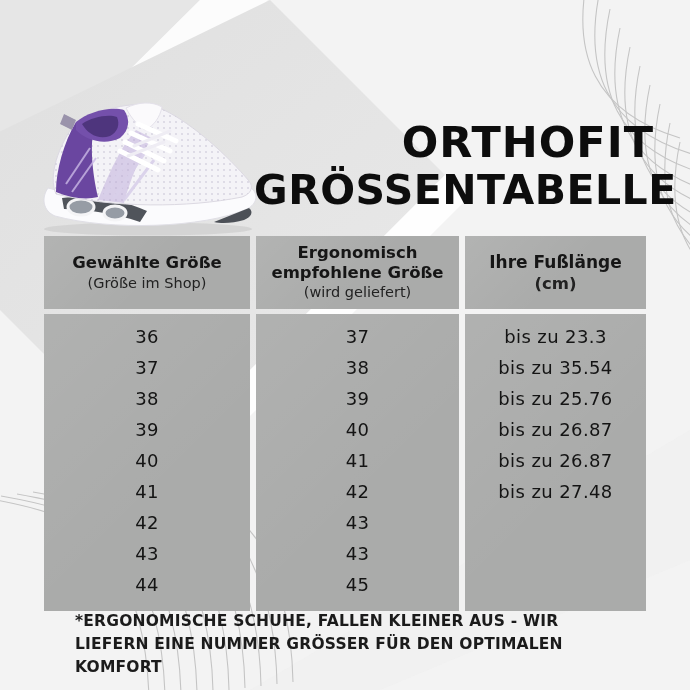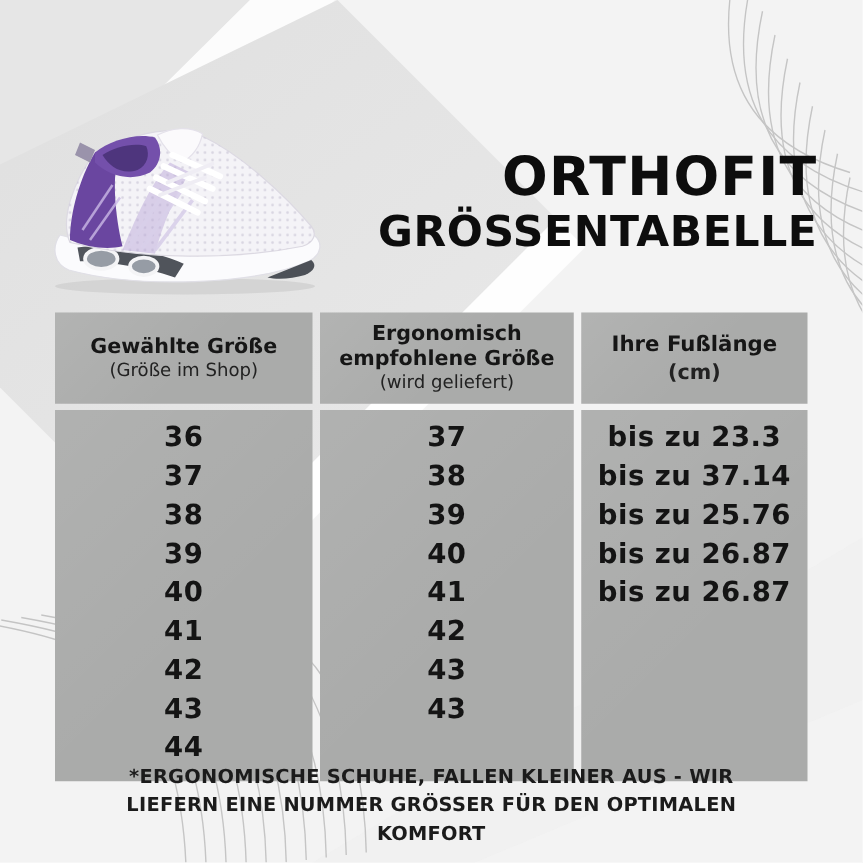--- a/index.html
+++ b/index.html
@@ -12,54 +12,54 @@
   .bg-decor{position:absolute;inset:0;width:690px;height:690px;}
   
   .title-block{
     position:absolute; top:120px; right:36px; width:400px;
     text-align:right; line-height:1.04;
   }
   .brand{
     font-size:43px; font-weight:bold; letter-spacing:1px; color:#0d0d0d;
   }
   .subtitle{
-    font-size:34px; font-weight:bold; letter-spacing:0.5px; color:#0d0d0d;
+    font-size:41px; font-weight:bold; letter-spacing:0.5px; color:#0d0d0d;
     margin-top:4px;
   }
   
   .shoe{position:absolute; left:18px; top:84px; width:258px; height:160px;}
   
   .size-table{
-    position:absolute; left:44px; top:250px; width:602px;
+    position:absolute; left:44px; top:236px; width:602px;
     display:grid; grid-template-columns:206px 203px 181px;
     column-gap:6px; row-gap:5px;
   }
   .th{
     background:#aaabaa;
     background-image:linear-gradient(135deg,rgba(255,255,255,.10),rgba(255,255,255,0) 55%);
     height:73px; display:flex; flex-direction:column;
     align-items:center; justify-content:center; text-align:center;
     padding:0 6px; box-sizing:border-box;
   }
   .th .col-title{font-size:16.5px; font-weight:bold; line-height:1.18; color:#161616;}
   .th .col-sub{font-size:14.5px; font-weight:normal; line-height:1.2; margin-top:2px; color:#222;}
   .th.col-3 .col-title{font-size:17px;}
   .th.col-3 .col-sub{font-weight:bold; font-size:16.5px;}
   .tb{
     background:#aaabaa;
     background-image:linear-gradient(135deg,rgba(255,255,255,.08),rgba(255,255,255,0) 60%);
     padding:7px 0 11px 0; text-align:center;
   }
   .cell-value{
-    height:31px; line-height:31px; font-size:22px; letter-spacing:.4px; color:#141414;font-weight:bold;
+    height:31px; line-height:31px; font-size:18px; letter-spacing:.4px; color:#141414;
   }
   
   .footnote{
     position:absolute; left:75px; top:610px; width:540px;
-    text-align:center; font-size:15.5px; font-weight:bold;
+    text-align:left; font-size:15.5px; font-weight:bold;
     line-height:23px; letter-spacing:.2px; color:#1b1b1b;
   }
 </style>
 </head>
 <body>
 
 <div class="poster">
 
   <svg class="bg-decor" viewBox="0 0 690 690" aria-hidden="true">
     <defs>
@@ -187,25 +187,27 @@
       </div>
     <div class="tb">
         <div class="cell-value">37</div>
         <div class="cell-value">38</div>
         <div class="cell-value">39</div>
         <div class="cell-value">40</div>
         <div class="cell-value">41</div>
         <div class="cell-value">42</div>
         <div class="cell-value">43</div>
         <div class="cell-value">43</div>
+        <div class="cell-value">45</div>
       </div>
     <div class="tb">
         <div class="cell-value">bis zu 23.3</div>
-        <div class="cell-value">bis zu 37.14</div>
+        <div class="cell-value">bis zu 35.54</div>
         <div class="cell-value">bis zu 25.76</div>
         <div class="cell-value">bis zu 26.87</div>
         <div class="cell-value">bis zu 26.87</div>
+        <div class="cell-value">bis zu 27.48</div>
       </div>
   </div>
 
   <div class="footnote">*ERGONOMISCHE SCHUHE, FALLEN KLEINER AUS - WIR LIEFERN EINE NUMMER GRÖSSER FÜR DEN OPTIMALEN KOMFORT</div>
 
 </div>
 
 </body></html>

